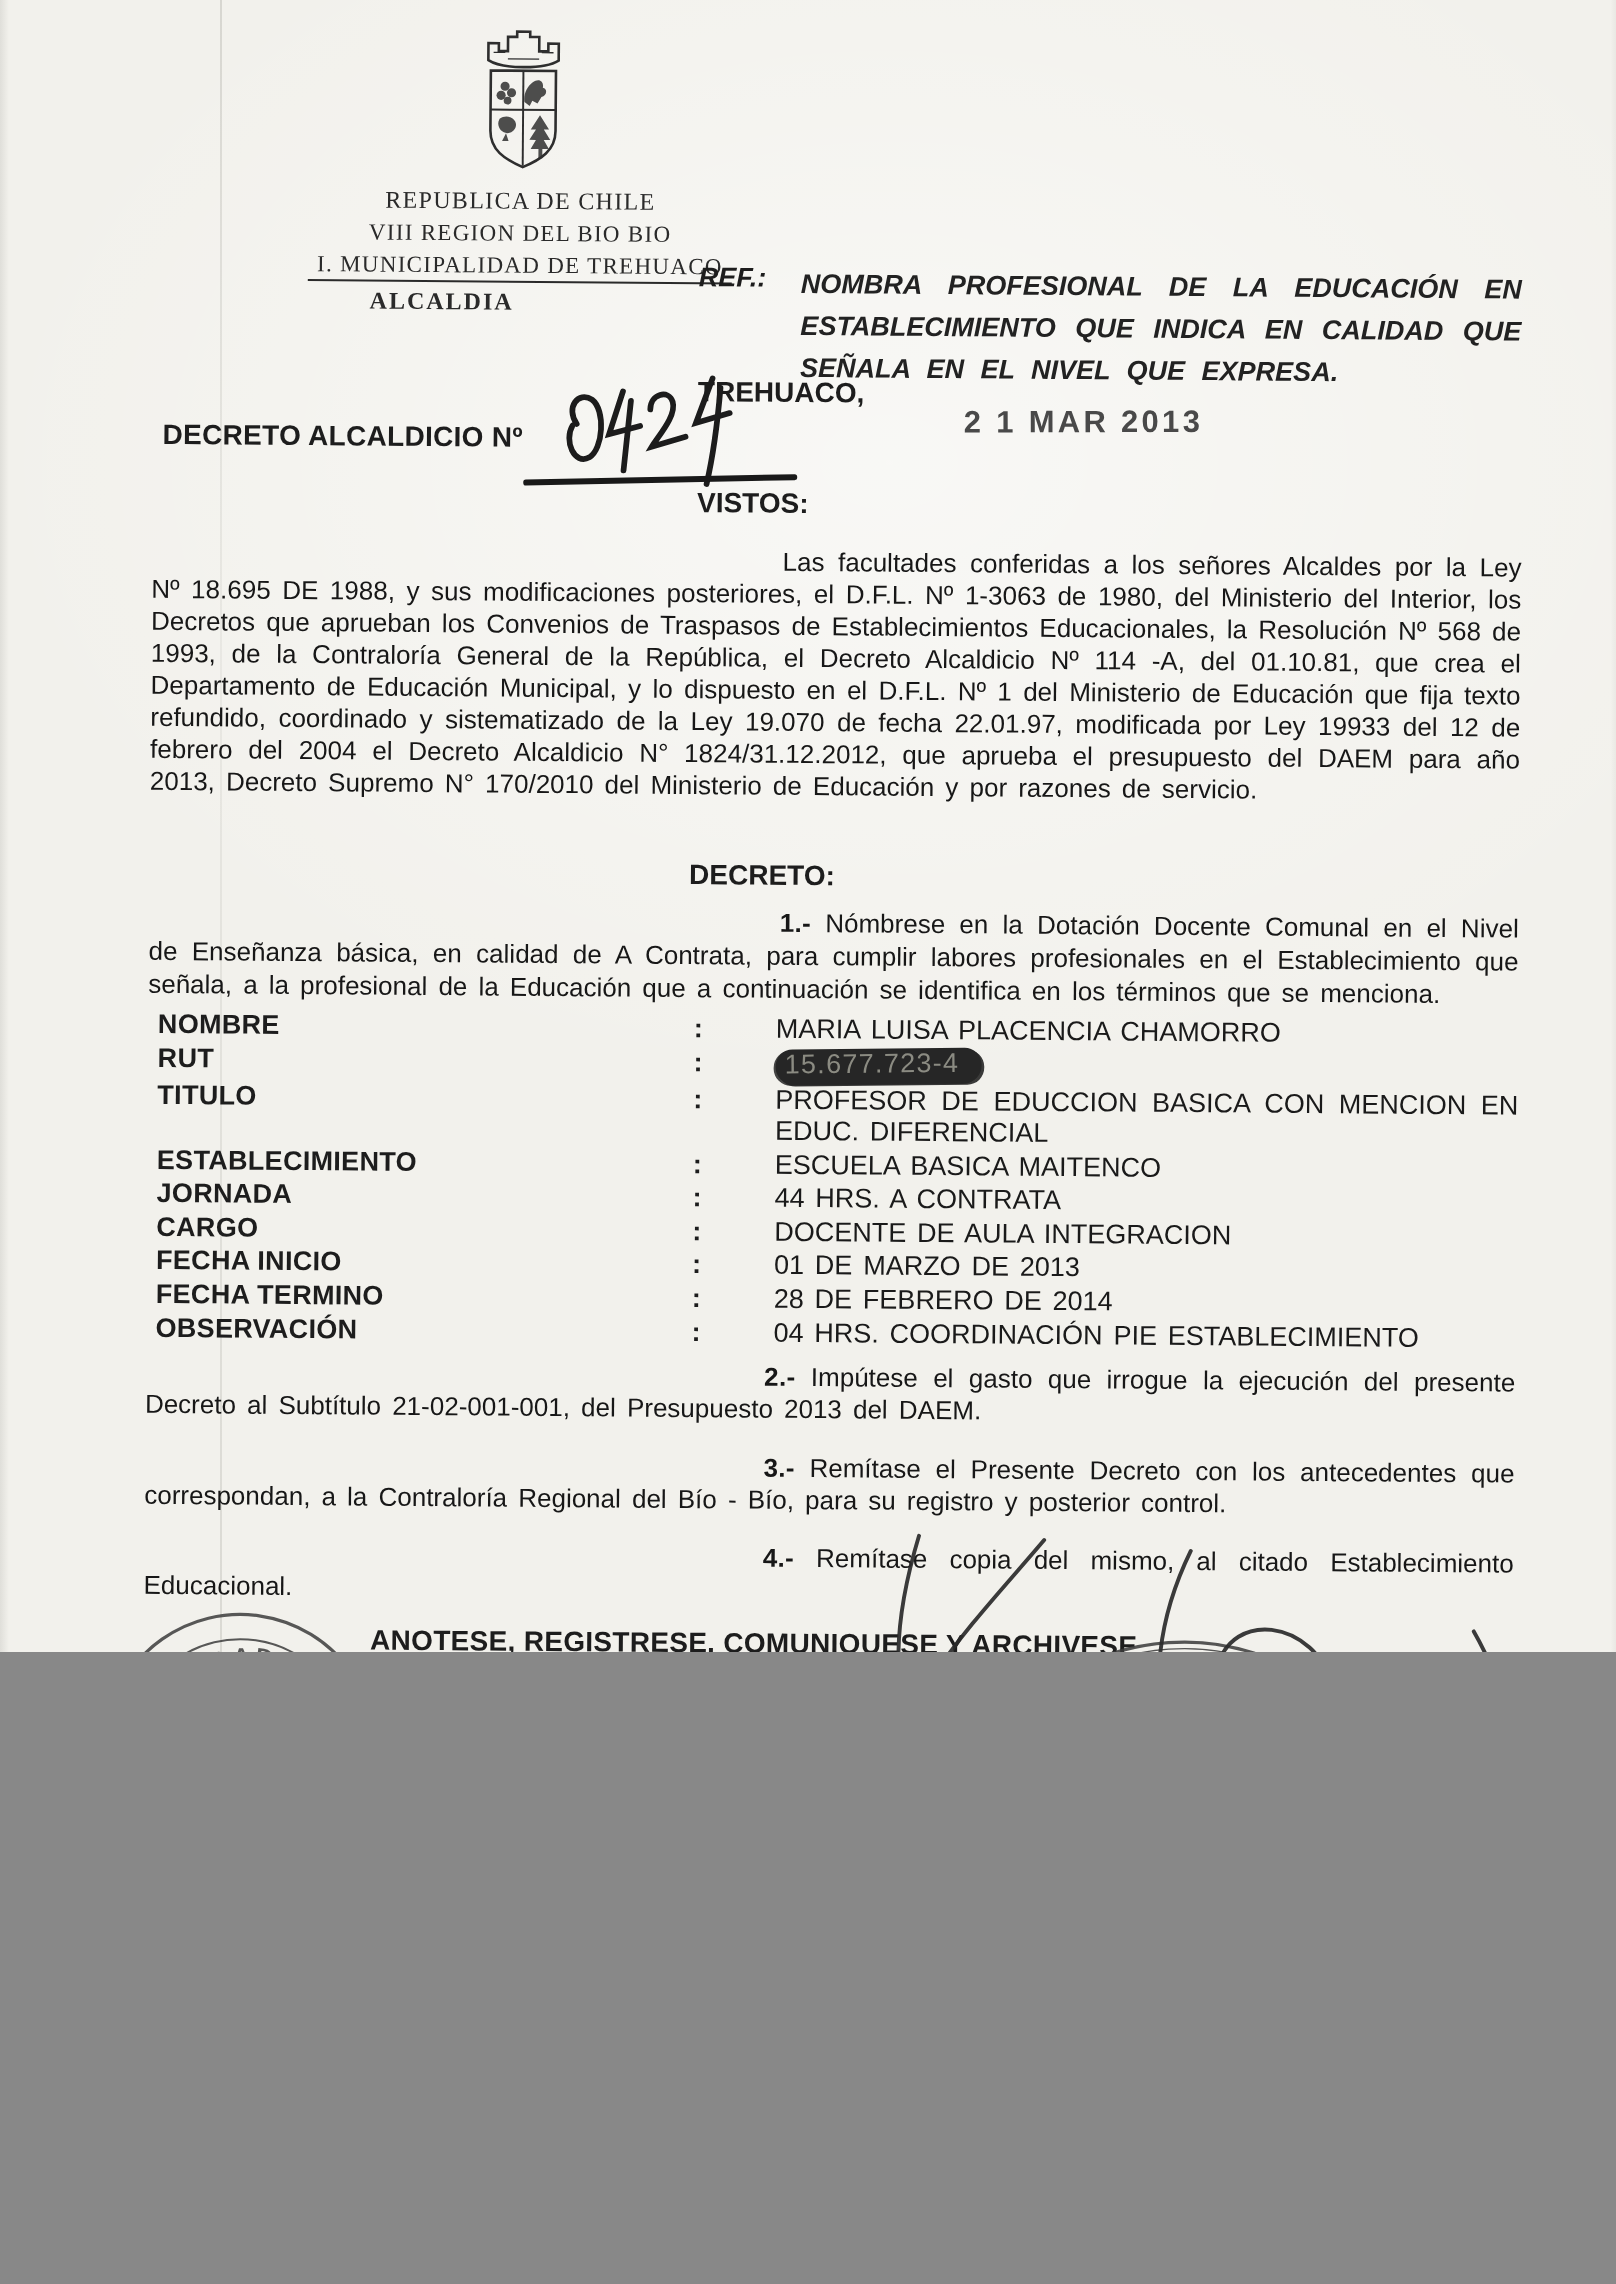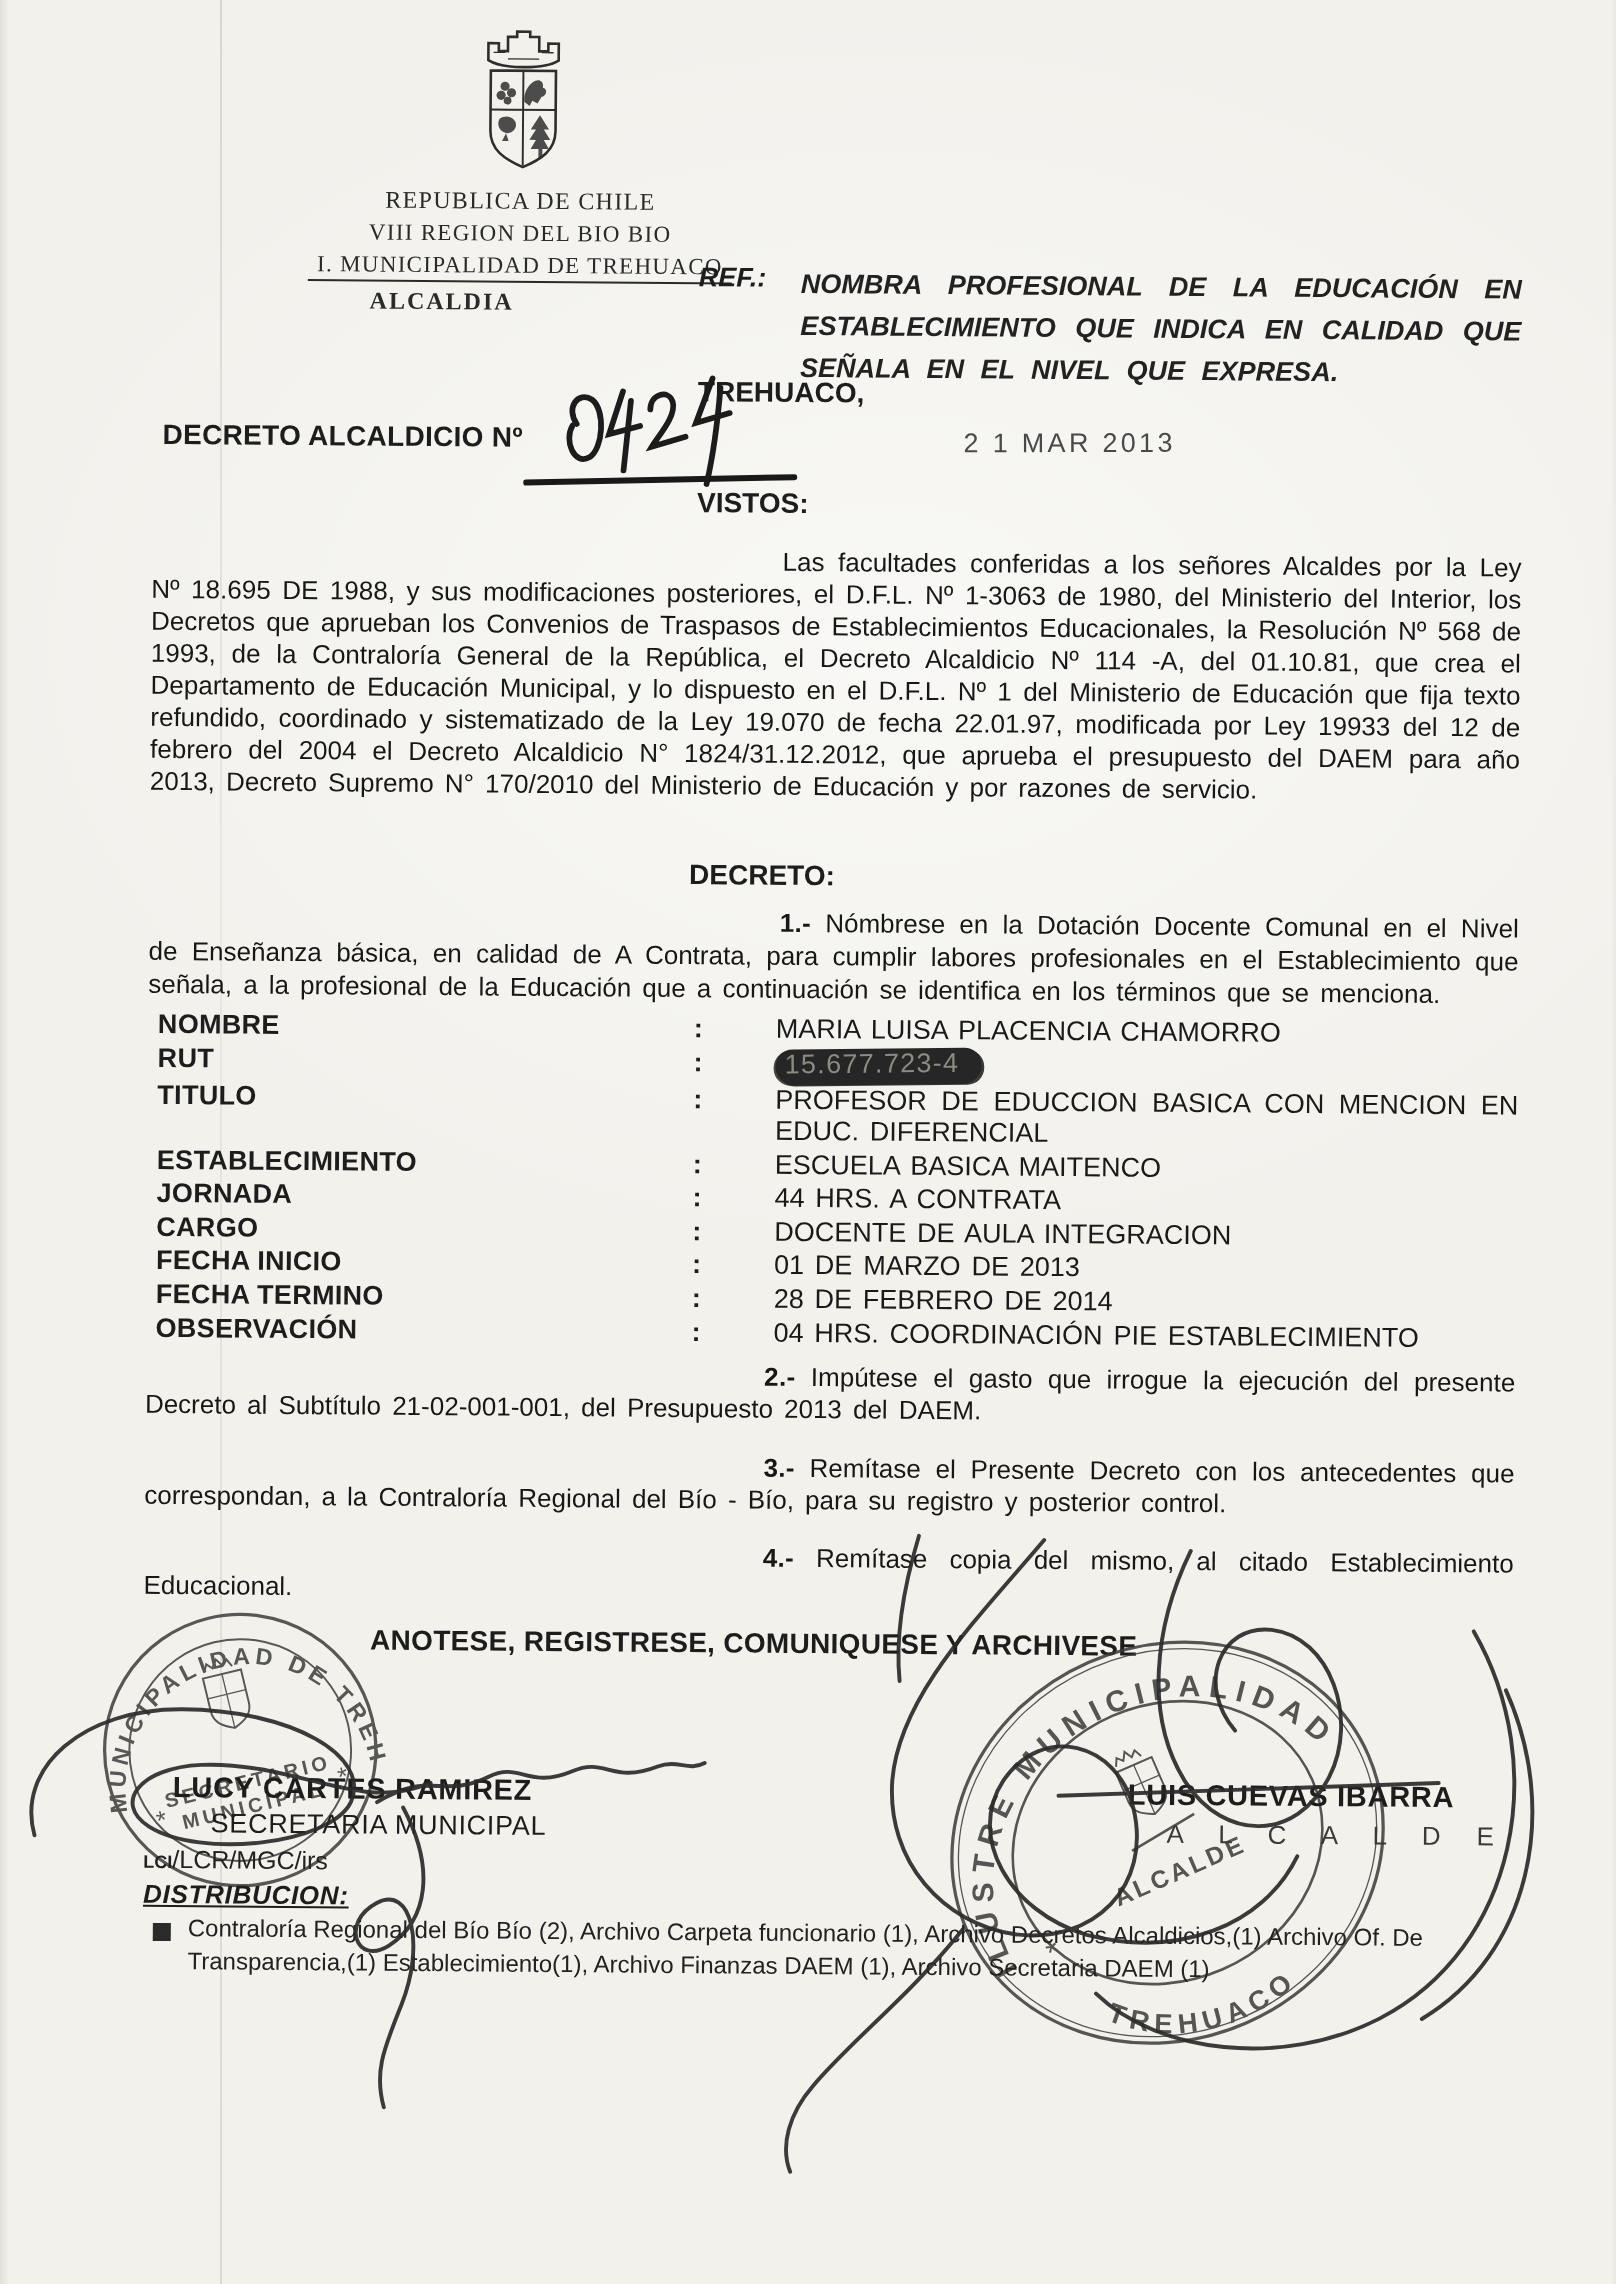--- a/index.html
+++ b/index.html
@@ -1,17 +1,17 @@
 <!DOCTYPE html>
 <html style="font-size:10.4px"><head>
 <meta charset="utf-8">
 <style>
   html,body{margin:0;padding:0;background:#888;}
   .page{
-    position:relative;width:1617px;height:2284px;overflow:hidden;
+    position:relative;width:1617px;height:1652px;overflow:hidden;
     background:
       radial-gradient(ellipse 1304px 913px at 55% 28%, rgba(255,255,255,.5), rgba(255,255,255,0) 70%),
       linear-gradient(90deg, rgba(60,60,55,.10) 0px, rgba(60,60,55,0) 9px),
       linear-gradient(270deg, rgba(60,60,55,.06) 0px, rgba(60,60,55,0) 6.5px),
       #f2f1ec;
     font-family:"Liberation Sans", sans-serif;color:#1d1d1d;
   }
   .fold{position:absolute;left:220px;top:0;width:2px;height:100%;
     background:linear-gradient(180deg, rgba(110,110,100,.20), rgba(110,110,100,.08) 40%, rgba(110,110,100,.18));}
   .content{position:absolute;inset:0;transform:rotate(.45deg);transform-origin:50% 0;}
@@ -26,21 +26,21 @@
             border-bottom:2.6px double #2a2a2a;padding:0 9px 2px 9px;}
   .hdr-office{font-size:24px;font-weight:bold;letter-spacing:2px;margin-top:5.2px;transform:translateX(-78px);}
 
   
   .ref{position:absolute;left:701px;top:263px;width:823px;}
   .ref-label{position:absolute;left:0;top:0;font-weight:bold;font-style:italic;font-size:27px;}
   .ref-text{margin-left:102px;font-style:italic;font-weight:600;font-size:27px;line-height:42px;
             text-align:justify;word-spacing:9px;color:#222;}
 
   .city{position:absolute;left:701px;top:377px;font-weight:bold;font-size:28px;}
-  .datestamp{position:absolute;left:967px;top:426px;font-weight:normal;font-size:27px;
+  .datestamp{position:absolute;left:967px;top:402px;font-weight:bold;font-size:31px;
              letter-spacing:3.3px;color:#3b3b3b;transform:rotate(-.6deg);opacity:.92;}
 
   
   .decreeline{position:absolute;left:166px;top:424px;font-weight:bold;font-size:28px;letter-spacing:0.3px;}
   .handnum{position:absolute;left:541px;top:375px;}
   .numline{position:absolute;left:527px;top:478px;width:274px;height:5.9px;background:#191919;
            transform:rotate(-1.6deg);border-radius:2.6px;}
   .vistos-h{position:absolute;left:701px;top:482px;font-weight:bold;font-size:28px;margin-top:6px;}
 
   

